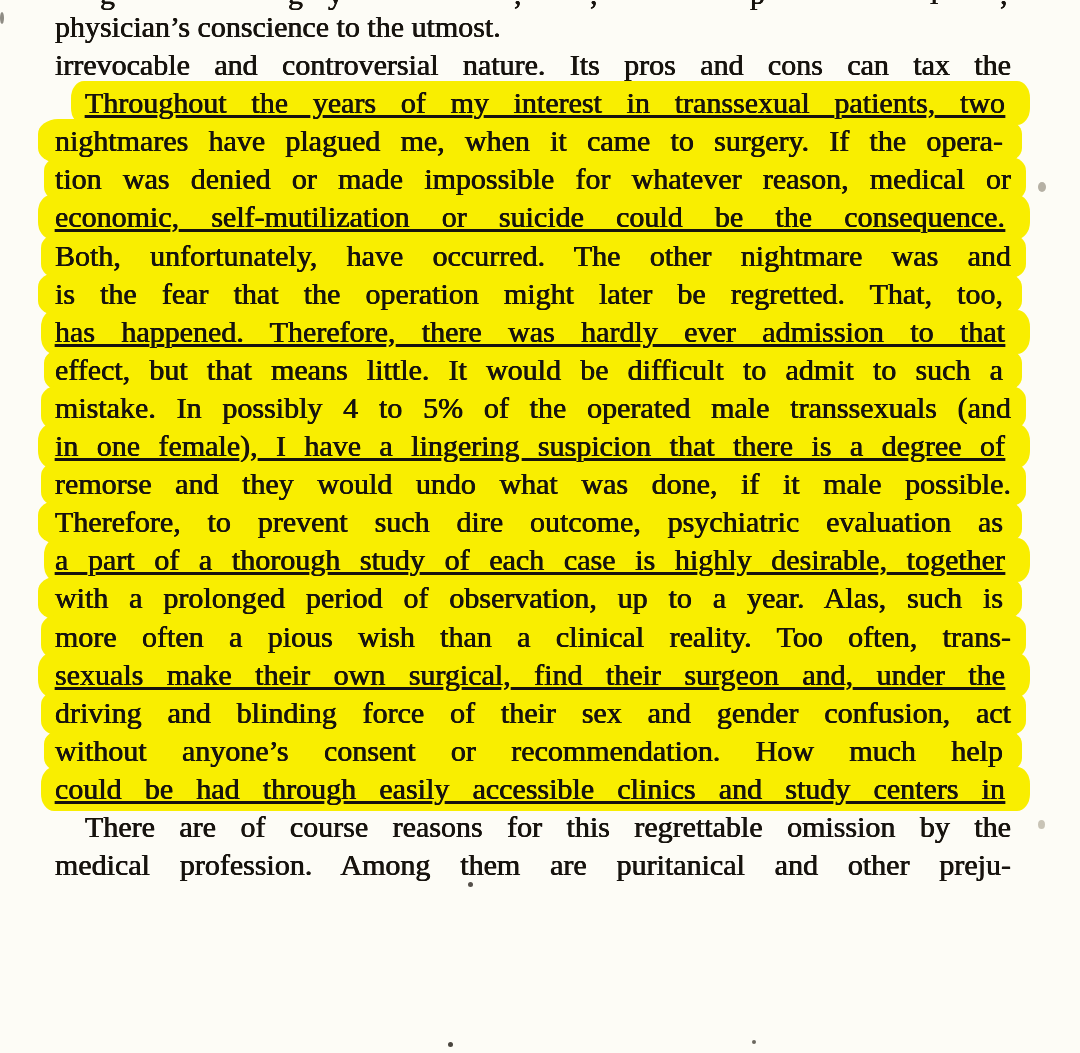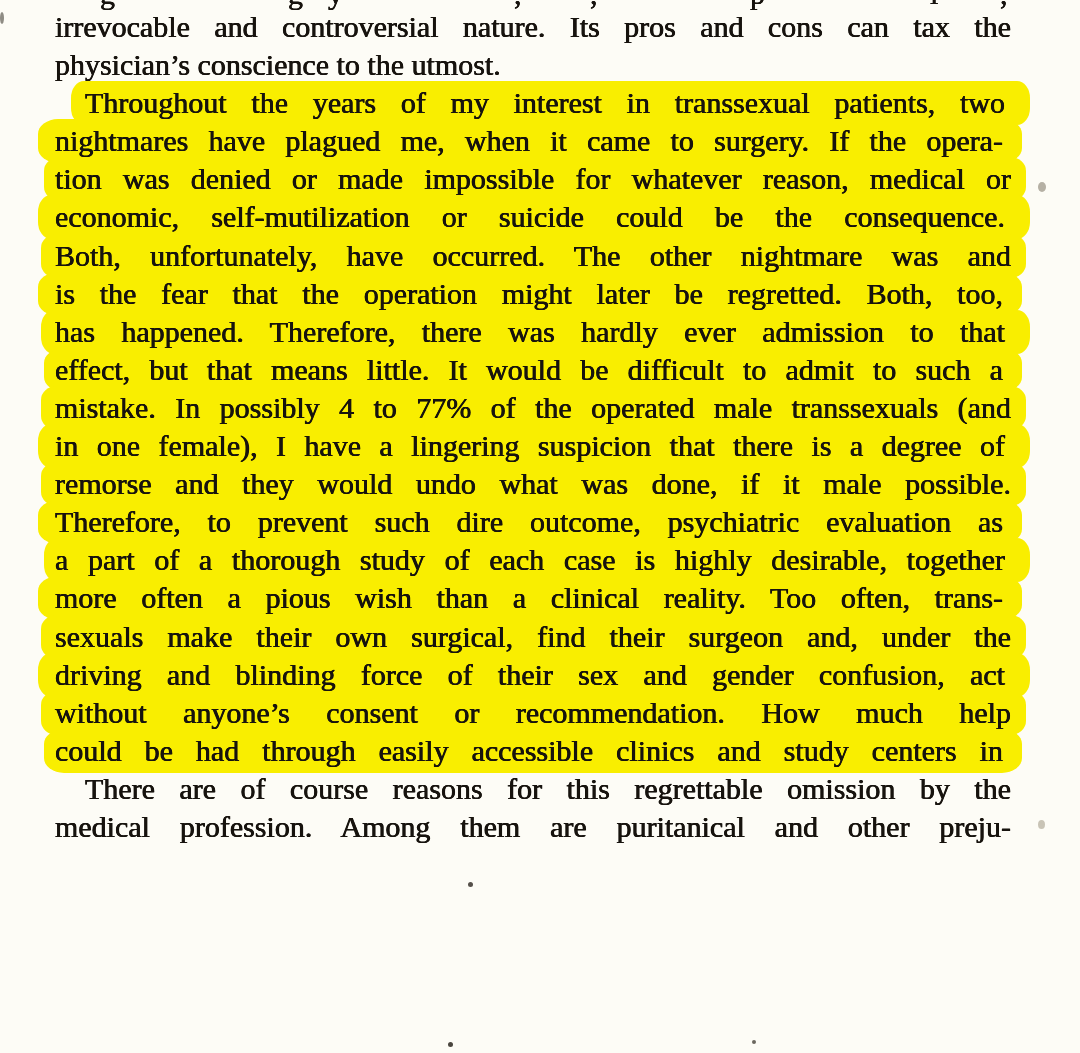--- a/index.html
+++ b/index.html
@@ -55,20 +55,21 @@
     box-decoration-break: clone;
   }
   .line:nth-child(2n) .hl {
     padding-right: 19px; margin-right: -11px;
     padding-left: 17px;  margin-left: -17px;
     border-radius: 20px / 15px;
   }
   .line:nth-child(3n) .hl {
     padding-right: 25px; margin-right: -19px;
     border-radius: 13px / 17px;
+    text-decoration: underline;
   }
   .line:nth-child(5n) .hl {
     padding-left: 11px; margin-left: -11px;
   }
   .speck {
     position: absolute;
     border-radius: 50%;
   }
 </style>
 </head>
@@ -79,35 +80,36 @@
       <span class="frag" style="left: 100px;">g</span>
       <span class="frag" style="left: 288px;">g</span>
       <span class="frag" style="left: 328px;">y</span>
       <span class="frag" style="left: 514px;">,</span>
       <span class="frag" style="left: 590px;">,</span>
       <span class="frag" style="left: 750px;">p</span>
       <span class="frag" style="left: 930px;">l</span>
       <span class="frag" style="left: 1000px;">,</span>
     </div>
   <div class="text-column">
+      <div class="line nojust"><span>physician’s conscience to the utmost.</span></div>
       <div class="line"><span>irrevocable and controversial nature. Its pros and cons can tax the</span></div>
-      <div class="line nojust"><span>physician’s conscience to the utmost.</span></div>
       <div class="line indent"><span class="hl">Throughout the years of my interest in transsexual patients, two</span></div>
       <div class="line"><span class="hl">nightmares have plagued me, when it came to surgery. If the opera-</span></div>
       <div class="line"><span class="hl">tion was denied or made impossible for whatever reason, medical or</span></div>
       <div class="line"><span class="hl">economic, self-mutilization or suicide could be the consequence.</span></div>
       <div class="line"><span class="hl">Both, unfortunately, have occurred. The other nightmare was and</span></div>
-      <div class="line"><span class="hl">is the fear that the operation might later be regretted. Both, too,</span></div>
+      <div class="line"><span class="hl">is the fear that the operation might later be regretted. That, too,</span></div>
       <div class="line"><span class="hl">has happened. Therefore, there was hardly ever admission to that</span></div>
       <div class="line"><span class="hl">effect, but that means little. It would be difficult to admit to such a</span></div>
-      <div class="line"><span class="hl">mistake. In possibly 4 to 77% of the operated male transsexuals (and</span></div>
+      <div class="line"><span class="hl">mistake. In possibly 4 to 5% of the operated male transsexuals (and</span></div>
       <div class="line"><span class="hl">in one female), I have a lingering suspicion that there is a degree of</span></div>
       <div class="line"><span class="hl">remorse and they would undo what was done, if it male possible.</span></div>
       <div class="line"><span class="hl">Therefore, to prevent such dire outcome, psychiatric evaluation as</span></div>
       <div class="line"><span class="hl">a part of a thorough study of each case is highly desirable, together</span></div>
+      <div class="line"><span class="hl">with a prolonged period of observation, up to a year. Alas, such is</span></div>
       <div class="line"><span class="hl">more often a pious wish than a clinical reality. Too often, trans-</span></div>
       <div class="line"><span class="hl">sexuals make their own surgical, find their surgeon and, under the</span></div>
       <div class="line"><span class="hl">driving and blinding force of their sex and gender confusion, act</span></div>
       <div class="line"><span class="hl">without anyone’s consent or recommendation. How much help</span></div>
       <div class="line"><span class="hl">could be had through easily accessible clinics and study centers in</span></div>
       <div class="line indent"><span>There are of course reasons for this regrettable omission by the</span></div>
       <div class="line"><span>medical profession. Among them are puritanical and other preju-</span></div>
     </div>
 <div class="speck" style="left: 0px; top: 12px; width: 4px; height: 12px; background: rgb(143, 140, 132);"></div>
     <div class="speck" style="left: 1038px; top: 182px; width: 8px; height: 10px; background: rgb(181, 176, 164);"></div>

